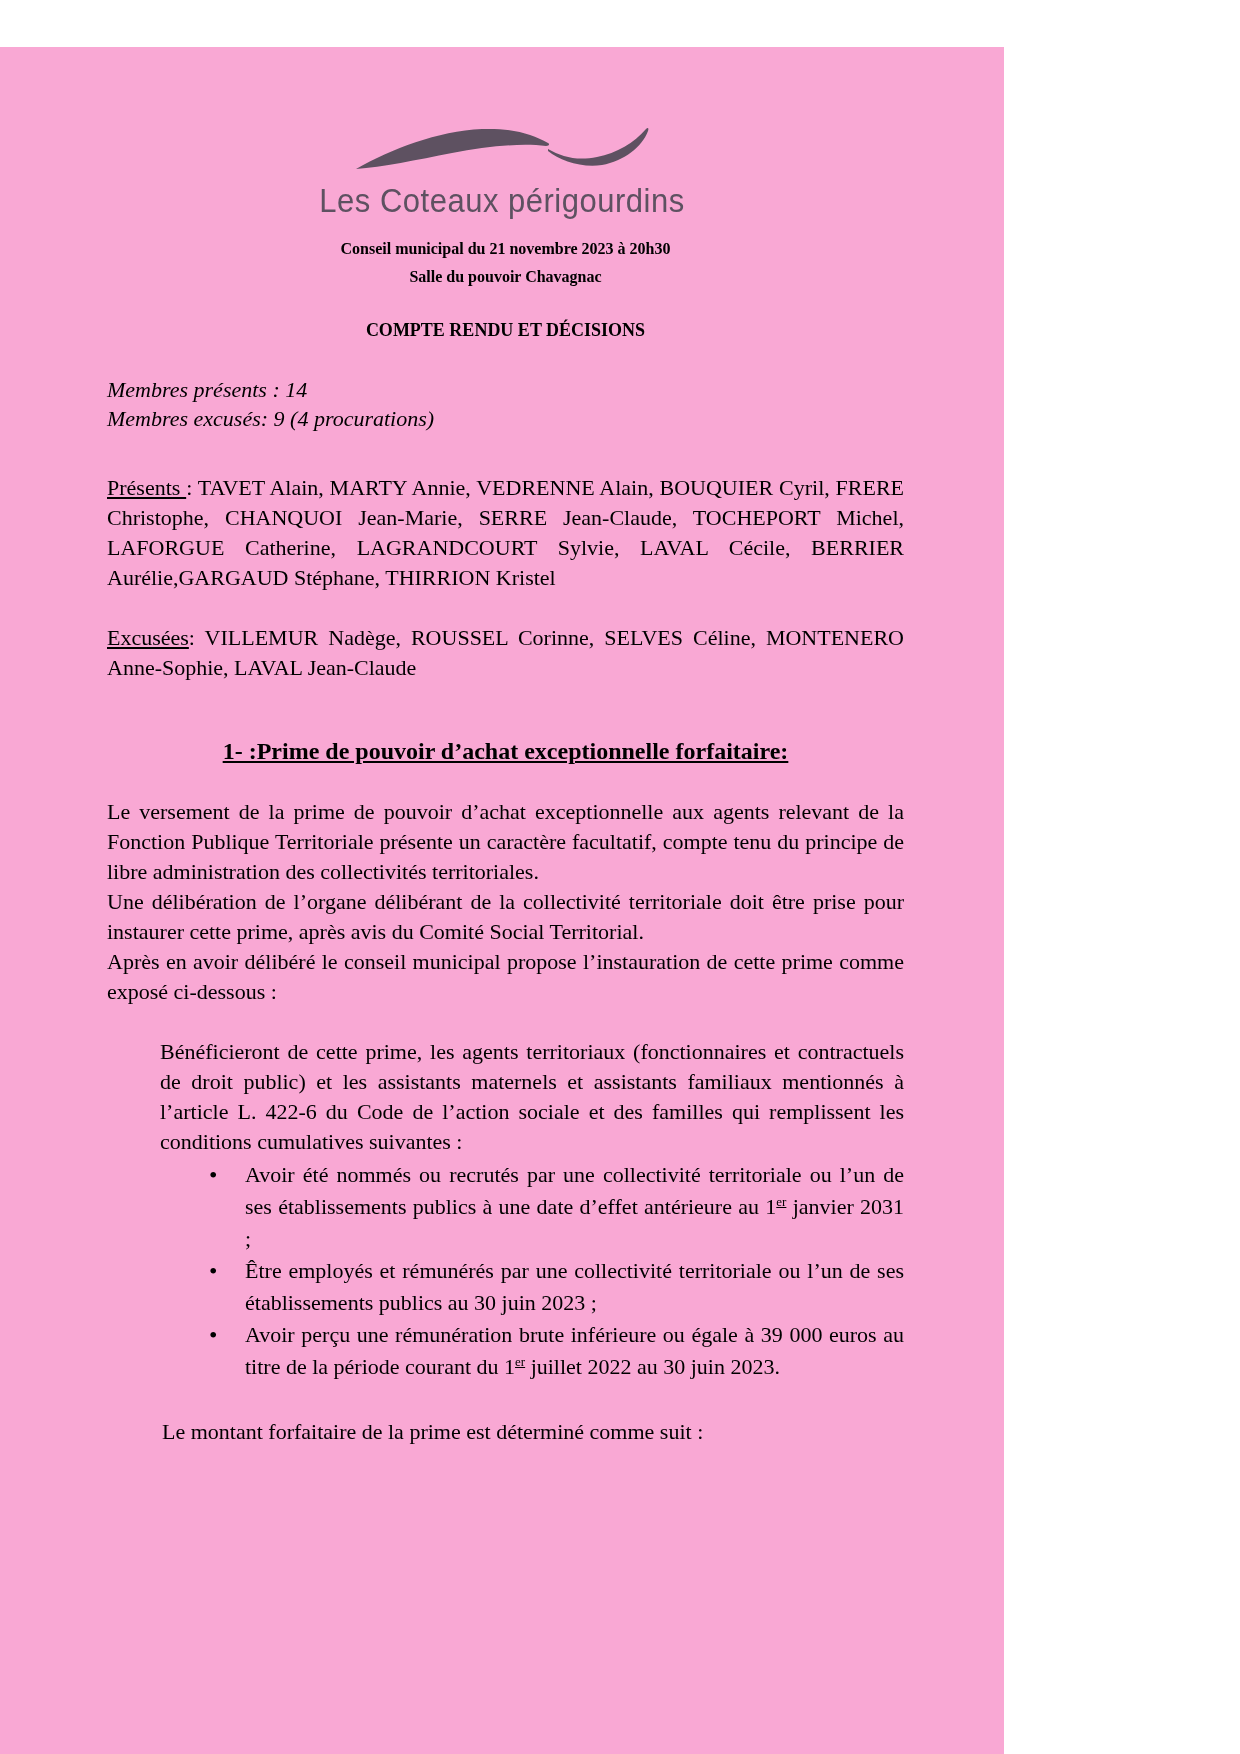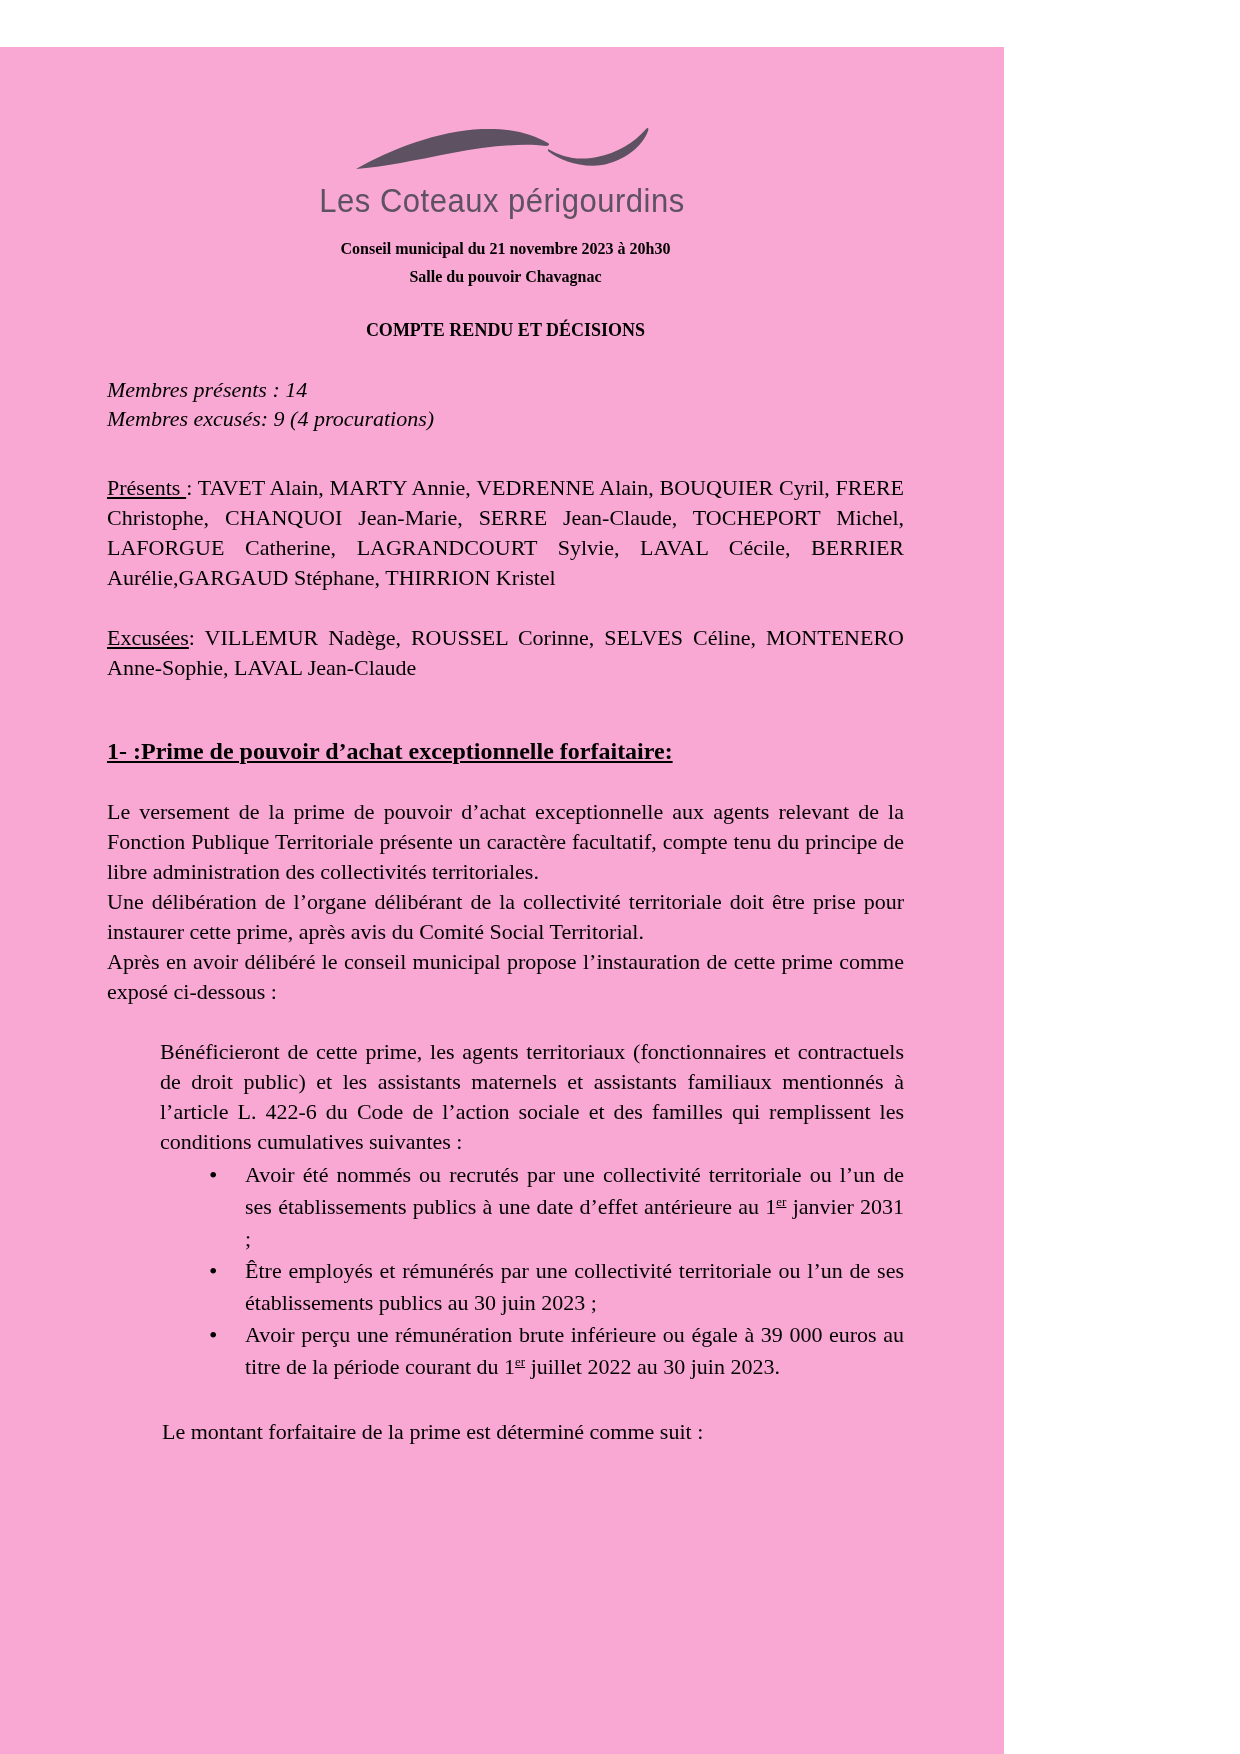--- a/index.html
+++ b/index.html
@@ -58,20 +58,21 @@
   .presents-para { margin-top: 40px; }
   .excusees-para { margin-top: 30px; }
   .secretary-line { margin-top: 30px; }
   .underlined { text-decoration: underline; }
   .section-heading {
     margin-top: 54px;
     font-size: 24px;
     font-weight: bold;
     text-decoration: underline;
     line-height: 28px;
+    text-align: center;
   }
   .section-para { margin-top: 0; }
   .first-section-para { margin-top: 32px; }
   .beneficiaries {
     margin-top: 30px;
     margin-left: 53px;
     text-align: justify;
   }
   ul.bullet-list {
     list-style: none;

